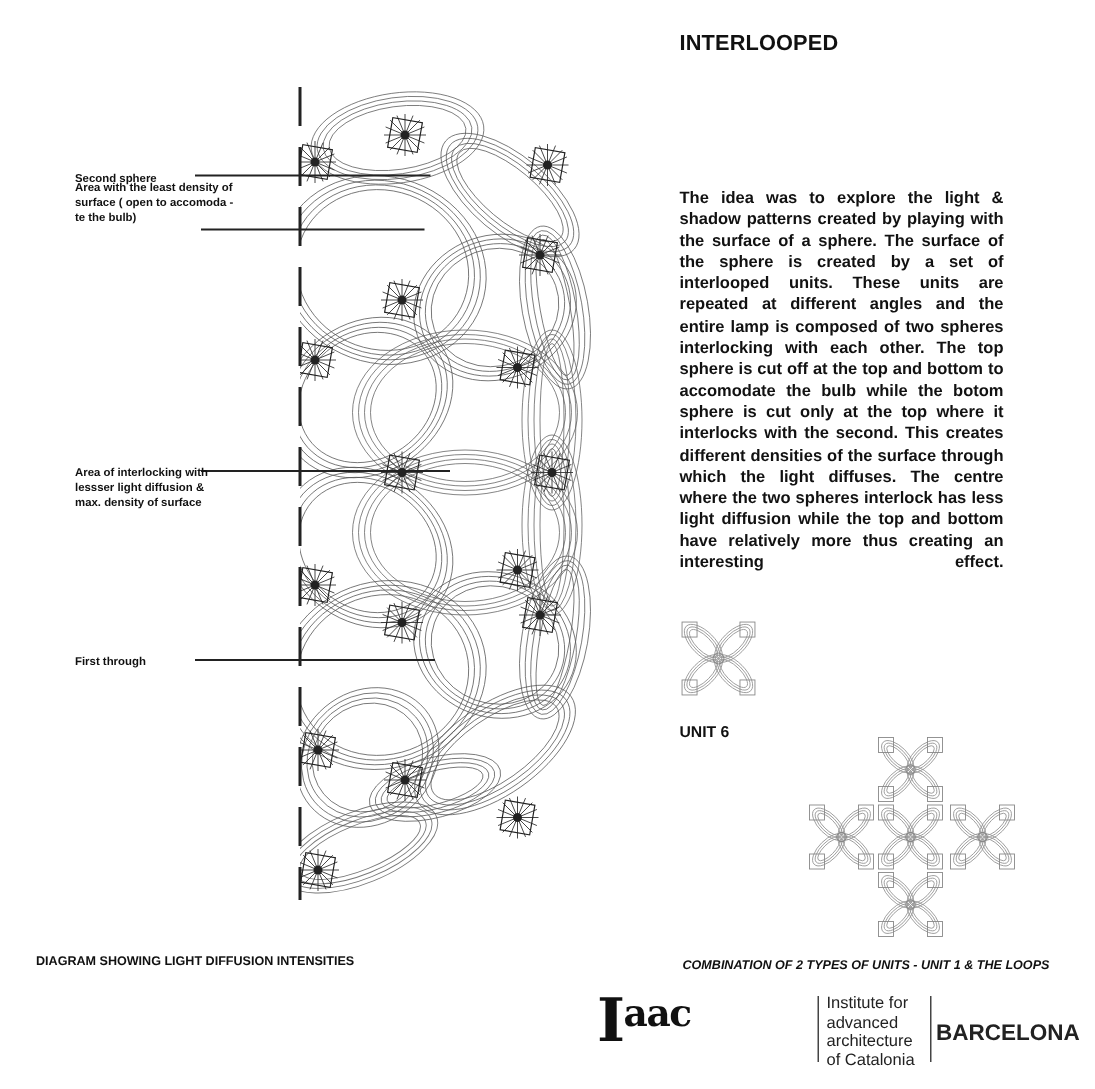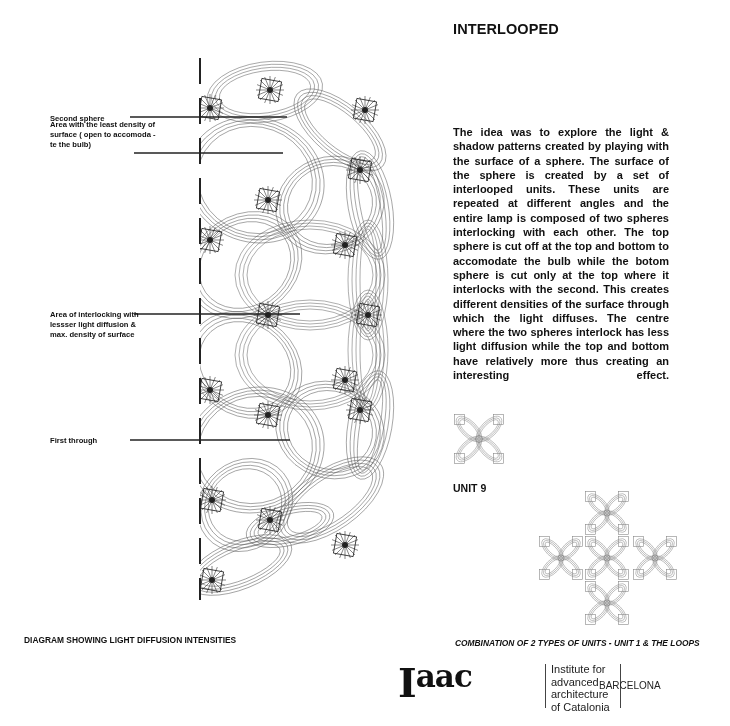--- a/index.html
+++ b/index.html
@@ -10,24 +10,24 @@
   .specs { left:453px; top:50px; font-size:10.5px; font-weight:bold; line-height:14.3px; }
   .spec-row { display:flex; white-space:nowrap; }
   .spec-key { width:114px; display:inline-block; }
   .desc { left:453px; top:125px; width:216px; font-size:11px; font-weight:bold;
           line-height:14.3px; text-align:justify; text-align-last:justify; }
   .lbl { font-size:7.6px; font-weight:bold; line-height:10.2px; left:50px; }
   .caption { font-size:8.4px; font-weight:bold; white-space:nowrap; }
   .unit-label { left:453px; top:482px; font-size:10.5px; font-weight:bold; }
   .logo-mark { left:398px; top:656px; font-family:"DejaVu Serif", "Liberation Serif", serif;
                font-weight:bold; font-size:40px; line-height:40px; letter-spacing:-1px; }
-  .logo-mark sup { font-size:31px; vertical-align:10px; }
+  .logo-mark sup { font-size:25px; vertical-align:10px; }
   .vdiv { width:1px; background:#444; }
   .inst { left:551px; top:663px; font-size:11px; line-height:12.5px; color:#222; }
-  .city { left:599px; top:680px; font-size:10px; font-weight:normal; color:#222; }
+  .city { left:624px; top:680px; font-size:15px; font-weight:bold; color:#222; }
   svg { position:absolute; left:0; top:0; }
 </style>
 </head>
 <body>
 
 <svg id="lamp-svg" width="730" height="726">
   <g id="lamp-arcs" clip-path="url(#lampclip)">
       <ellipse cx="265" cy="92" rx="58" ry="30" transform="rotate(-8 265 92)" fill="none" stroke="#555555" stroke-width="0.6" opacity="0.8"></ellipse>
       <ellipse cx="265" cy="92" rx="54" ry="27" transform="rotate(-8 265 92)" fill="none" stroke="#555555" stroke-width="0.6" opacity="0.8"></ellipse>
       <ellipse cx="265" cy="92" rx="50" ry="24" transform="rotate(-8 265 92)" fill="none" stroke="#555555" stroke-width="0.6" opacity="0.8"></ellipse>
@@ -442,21 +442,21 @@
 <div class="abs lbl" style="top:310px; width:100px;">Area of interlocking with lessser light diffusion &amp; max. density of surface</div>
 <div class="abs lbl" style="top:436px;">First through</div>
 
 <div class="abs caption" style="left:24px; top:635px;">DIAGRAM SHOWING LIGHT DIFFUSION INTENSITIES</div>
 
 <div class="abs title">INTERLOOPED</div>
 <div class="abs specs">
 </div>
 <div class="abs desc">The idea was to explore the light &amp; shadow patterns created by playing with the surface of a sphere. The surface of the sphere is created by a set of interlooped units. These units are repeated at different angles and the entire lamp is composed of two spheres interlocking with each other. The top sphere is cut off at the top and bottom to accomodate the bulb while the botom sphere is cut only at the top where it interlocks with the second. This creates different densities of the surface through which the light diffuses. The centre where the two spheres interlock has less light diffusion while the top and bottom have relatively more thus creating an interesting effect.</div>
 
-<div class="abs unit-label">UNIT 9</div>
+<div class="abs unit-label">UNIT 6</div>
 <div class="abs caption" style="left:455px; top:638px;font-style:italic;">COMBINATION OF 2 TYPES OF UNITS - UNIT 1 &amp; THE LOOPS</div>
 
 <div class="abs logo-mark"><span>I</span><sup>aac</sup></div>
 <div class="abs vdiv" style="left:545px; top:664px; height:44px;"></div>
 <div class="abs inst">
   <div>Institute for</div>
   <div>advanced</div>
   <div>architecture</div>
   <div>of Catalonia</div>
 </div>

